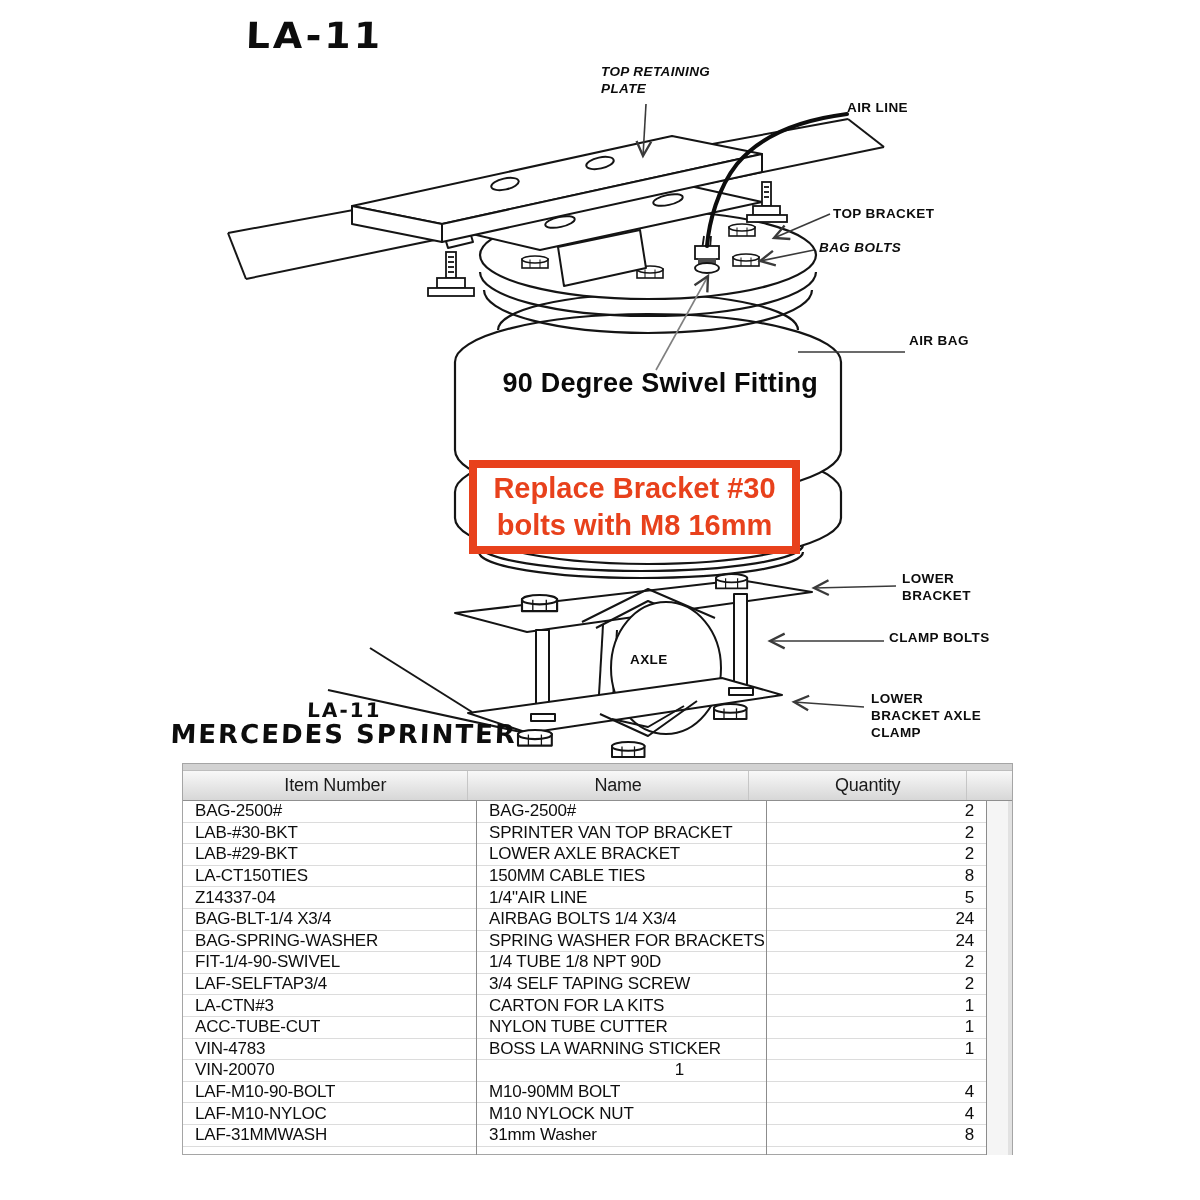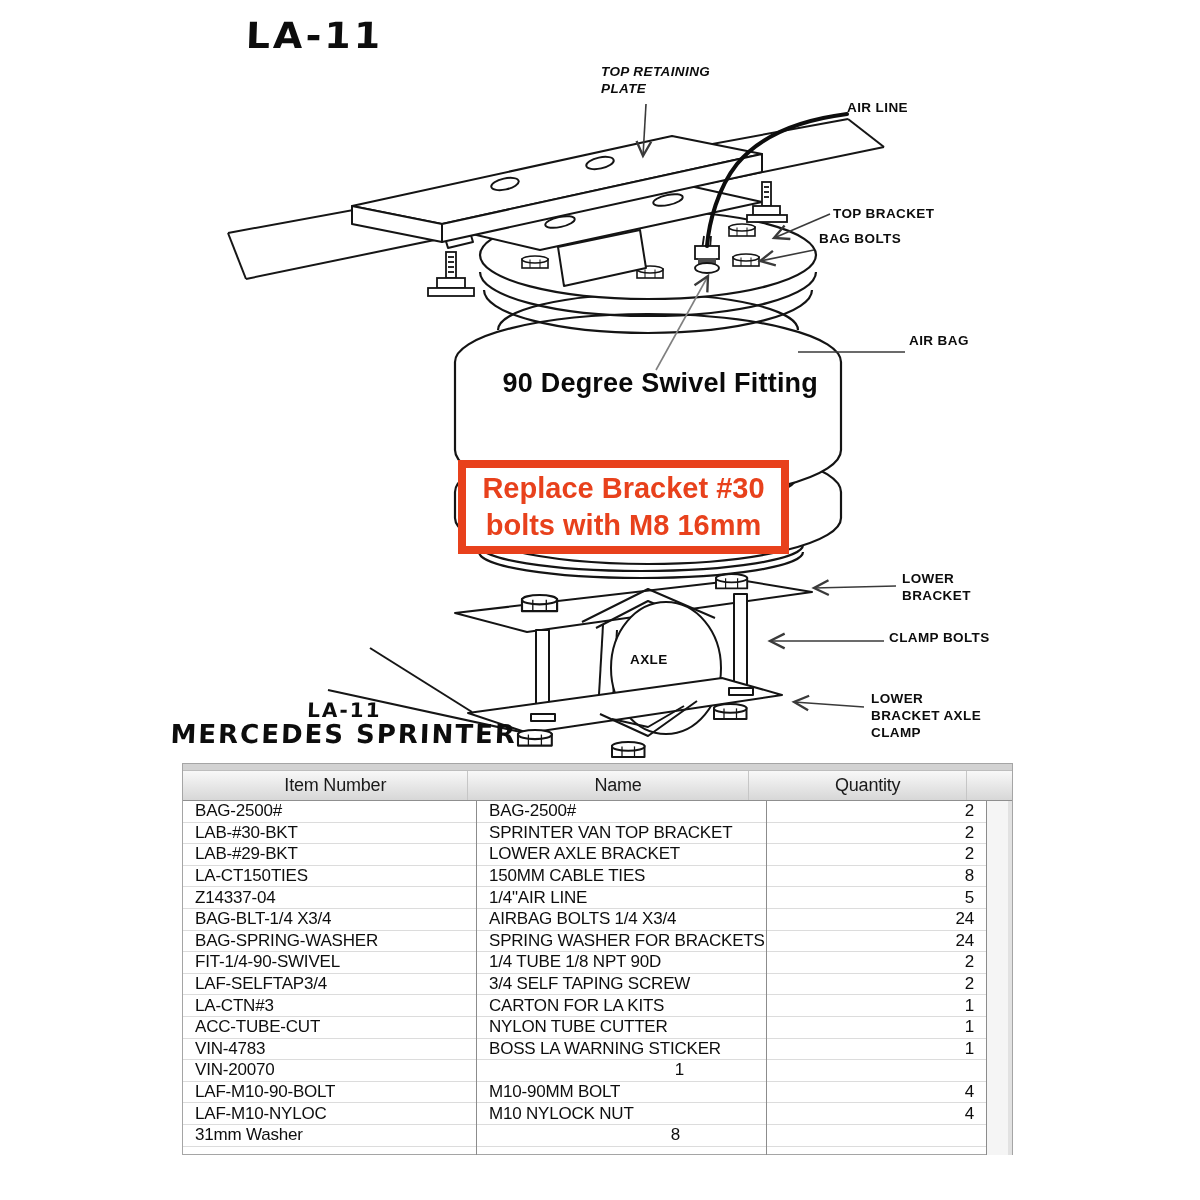--- a/index.html
+++ b/index.html
@@ -13,21 +13,21 @@
         font-family:"DejaVu Sans",sans-serif;font-weight:bold;color:#0d0d0d;
         transform:skewX(-2deg);line-height:1.05;}
   .footer-logo .fl1{font-size:20px;letter-spacing:2px;}
   .footer-logo .fl2{font-size:26px;letter-spacing:2px;}
   
   .art{position:absolute;left:0;top:0;}
   .dlabel{position:absolute;font-size:13.5px;font-weight:bold;letter-spacing:.4px;
         line-height:17px;color:#0c0c0c;white-space:nowrap;}
   .swivel-label{position:absolute;left:462px;top:368px;width:356px;text-align:right;
         font-size:27px;font-weight:bold;letter-spacing:.2px;color:#0a0a0a;white-space:nowrap;}
-  .note-box{position:absolute;left:458px;top:460px;width:331px;height:94px;box-sizing:border-box;
+  .note-box{position:absolute;left:469px;top:460px;width:331px;height:94px;box-sizing:border-box;
         background:#fff;border:8px solid var(--accent,#e8411c);display:flex;flex-direction:column;
         align-items:center;justify-content:center;font-size:29px;font-weight:bold;
         line-height:37px;color:var(--accent,#e8411c);white-space:nowrap;}
   
   .ptable{position:absolute;left:182px;top:763px;width:831px;height:392px;box-sizing:border-box;
         border:1px solid #a5a5a5;background:#fff;font-size:17px;letter-spacing:-.2px;}
   .ptable .topstrip{height:7px;background:#d2d2d2;border-bottom:1px solid #bdbdbd;box-sizing:border-box;}
   .thead{display:flex;height:30px;box-sizing:border-box;
         background:linear-gradient(#f8f8f8,#d7d7d7);border-bottom:1px solid #8f8f8f;}
   .thcell{display:flex;align-items:center;justify-content:center;font-size:18px;color:#1a1a1a;
@@ -169,21 +169,21 @@
       <line x1="864" y1="707" x2="794" y2="702" marker-end="url(#chev)"></line>
     </g>
   </svg>
 
   <div class="dlabel" style="left:601px;top:63px;font-style:italic;">
     <div>TOP RETAINING</div>
     <div>PLATE</div>
   </div>
   <div class="dlabel" style="left:847px;top:99px;">AIR LINE</div>
   <div class="dlabel" style="left:833px;top:205px;">TOP BRACKET</div>
-  <div class="dlabel" style="left:819px;top:230px;">BAG BOLTS</div>
+  <div class="dlabel" style="left:819px;top:239px;font-style:italic;">BAG BOLTS</div>
   <div class="dlabel" style="left:909px;top:332px;">AIR BAG</div>
   <div class="swivel-label">90 Degree Swivel Fitting</div>
   <div class="dlabel" style="left:902px;top:570px;">
     <div>LOWER</div>
     <div>BRACKET</div>
   </div>
   <div class="dlabel" style="left:889px;top:629px;">CLAMP BOLTS</div>
   <div class="dlabel" style="left:630px;top:651px;">AXLE</div>
   <div class="dlabel" style="left:871px;top:690px;">
     <div>LOWER</div>
@@ -281,20 +281,21 @@
             <div class="tcell cell-item">LAF-M10-90-BOLT</div>
             <div class="tcell cell-name">M10-90MM BOLT</div>
             <div class="tcell cell-qty">4</div>
           </div>
           <div class="trow">
             <div class="tcell cell-item">LAF-M10-NYLOC</div>
             <div class="tcell cell-name">M10 NYLOCK NUT</div>
             <div class="tcell cell-qty">4</div>
           </div>
           <div class="trow">
+            <div class="tcell cell-item">LAF-31MMWASH</div>
             <div class="tcell cell-name">31mm Washer</div>
             <div class="tcell cell-qty">8</div>
           </div>
         </div>
       <div class="gutter"></div>
     </div>
   </div>
 
 </div>
 

